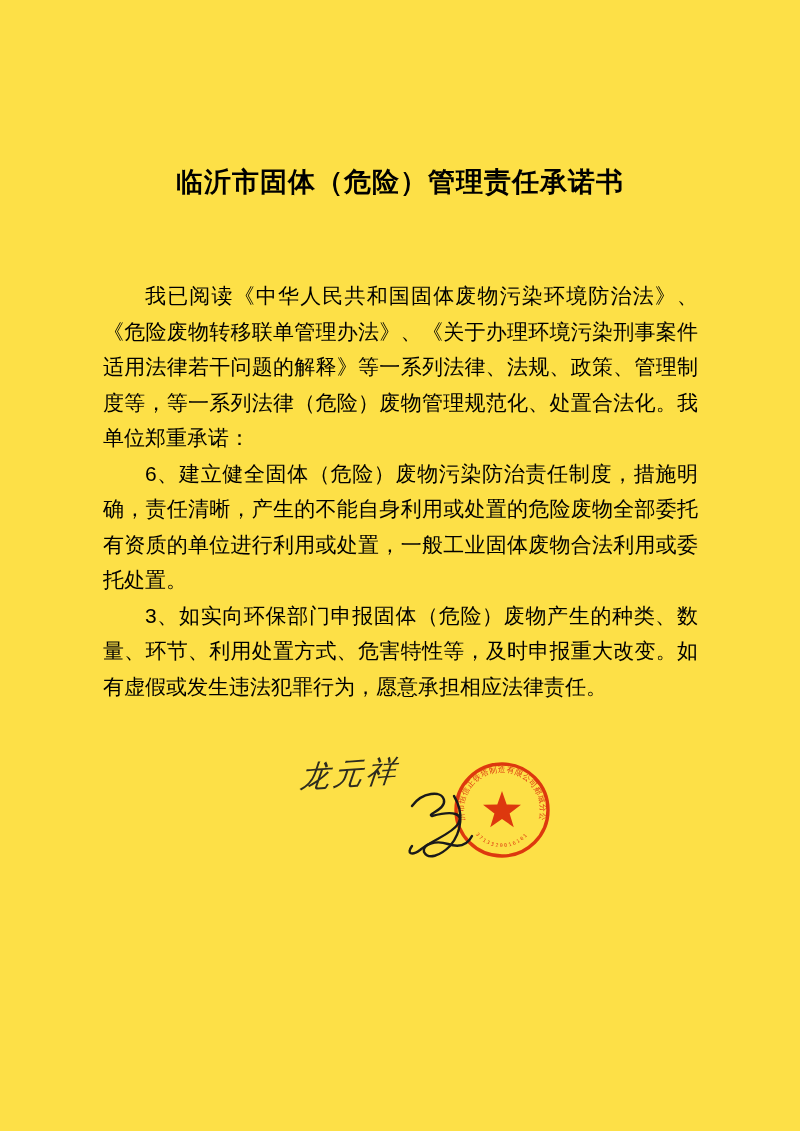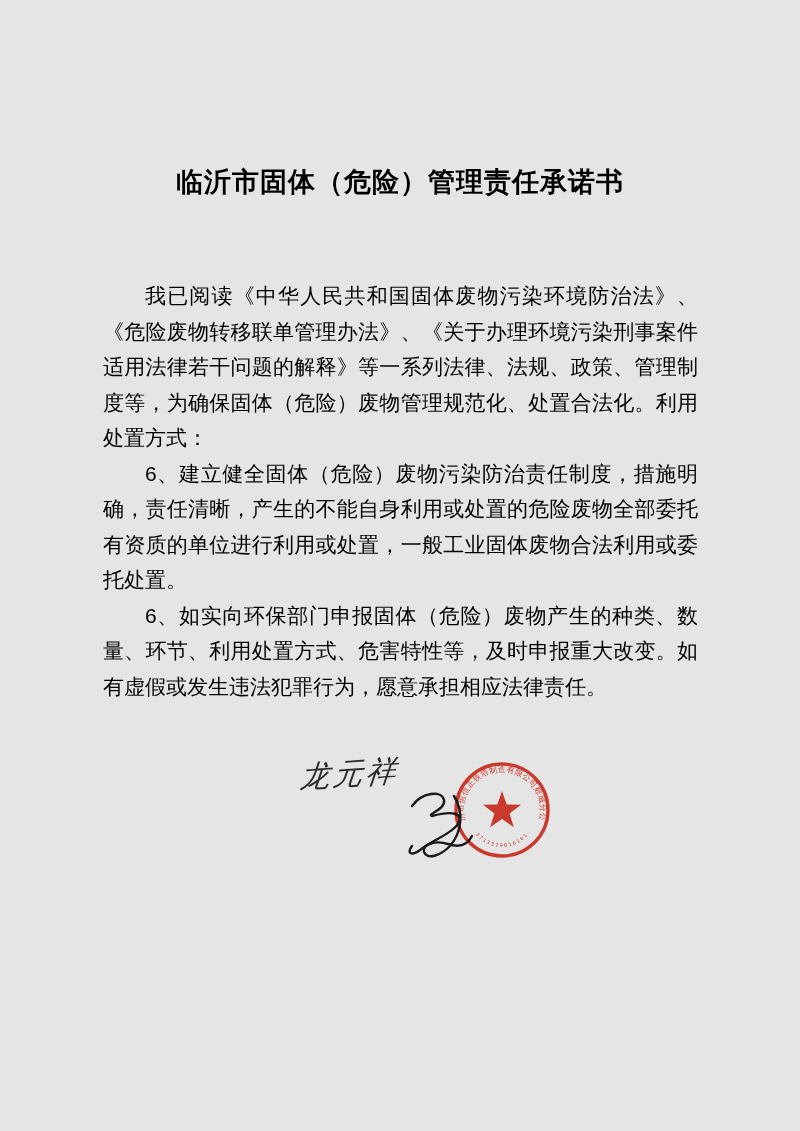--- a/index.html
+++ b/index.html
@@ -2,21 +2,21 @@
 <html><head>
 <meta charset="utf-8">
 <style>
   * { margin: 0; padding: 0; box-sizing: border-box; }
   html, body { background: #ffffff; }
   .page {
     position: relative;
     width: 800px;
     height: 1131px;
     margin: 0 auto;
-    background: #e5e5e5;
+    background: #fde047;
     color: #000000;
     font-family: "Liberation Sans", sans-serif;
     overflow: hidden;
   }
   .doc-title {
     position: absolute;
     top: 164px;
     left: 0;
     width: 100%;
     text-align: center;
@@ -89,23 +89,23 @@
   }
 </style>
 </head>
 <body>
 
 <div class="page">
 
   <h1 class="doc-title">临沂市固体（危险）管理责任承诺书</h1>
 
   <div class="doc-body">
-    <p>我已阅读《中华人民共和国固体废物污染环境防治法》、《危险废物转移联单管理办法》、《关于办理环境污染刑事案件适用法律若干问题的解释》等一系列法律、法规、政策、管理制度等，为确保固体（危险）废物管理规范化、处置合法化。利用处置方式：</p>
+    <p>我已阅读《中华人民共和国固体废物污染环境防治法》、《危险废物转移联单管理办法》、《关于办理环境污染刑事案件适用法律若干问题的解释》等一系列法律、法规、政策、管理制度等，等一系列法律（危险）废物管理规范化、处置合法化。我单位郑重承诺：</p>
     <p>6、建立健全固体（危险）废物污染防治责任制度，措施明确，责任清晰，产生的不能自身利用或处置的危险废物全部委托有资质的单位进行利用或处置，一般工业固体废物合法利用或委托处置。</p>
-    <p>6、如实向环保部门申报固体（危险）废物产生的种类、数量、环节、利用处置方式、危害特性等，及时申报重大改变。如有虚假或发生违法犯罪行为，愿意承担相应法律责任。</p>
+    <p>3、如实向环保部门申报固体（危险）废物产生的种类、数量、环节、利用处置方式、危害特性等，及时申报重大改变。如有虚假或发生违法犯罪行为，愿意承担相应法律责任。</p>
   </div>
 
 
   <div class="handwriting-env">龙元祥</div>
 
   <svg class="seal-svg" viewBox="0 0 100 102" style="color: rgb(221, 47, 31);">
     <circle cx="50" cy="51" r="46" fill="none" stroke="currentColor" stroke-width="3.4"></circle>
     <polygon fill="currentColor" points="50,32 54.7,45.5 69,45.8 57.6,54.5 61.8,68.2 50,60 38.2,68.2 42.4,54.5 31,45.8 45.3,45.5"></polygon>
     <defs>
       <path id="sealTextArc" d="M 13,62 A 38.5 38.5 0 1 1 87,62" fill="none"></path>

